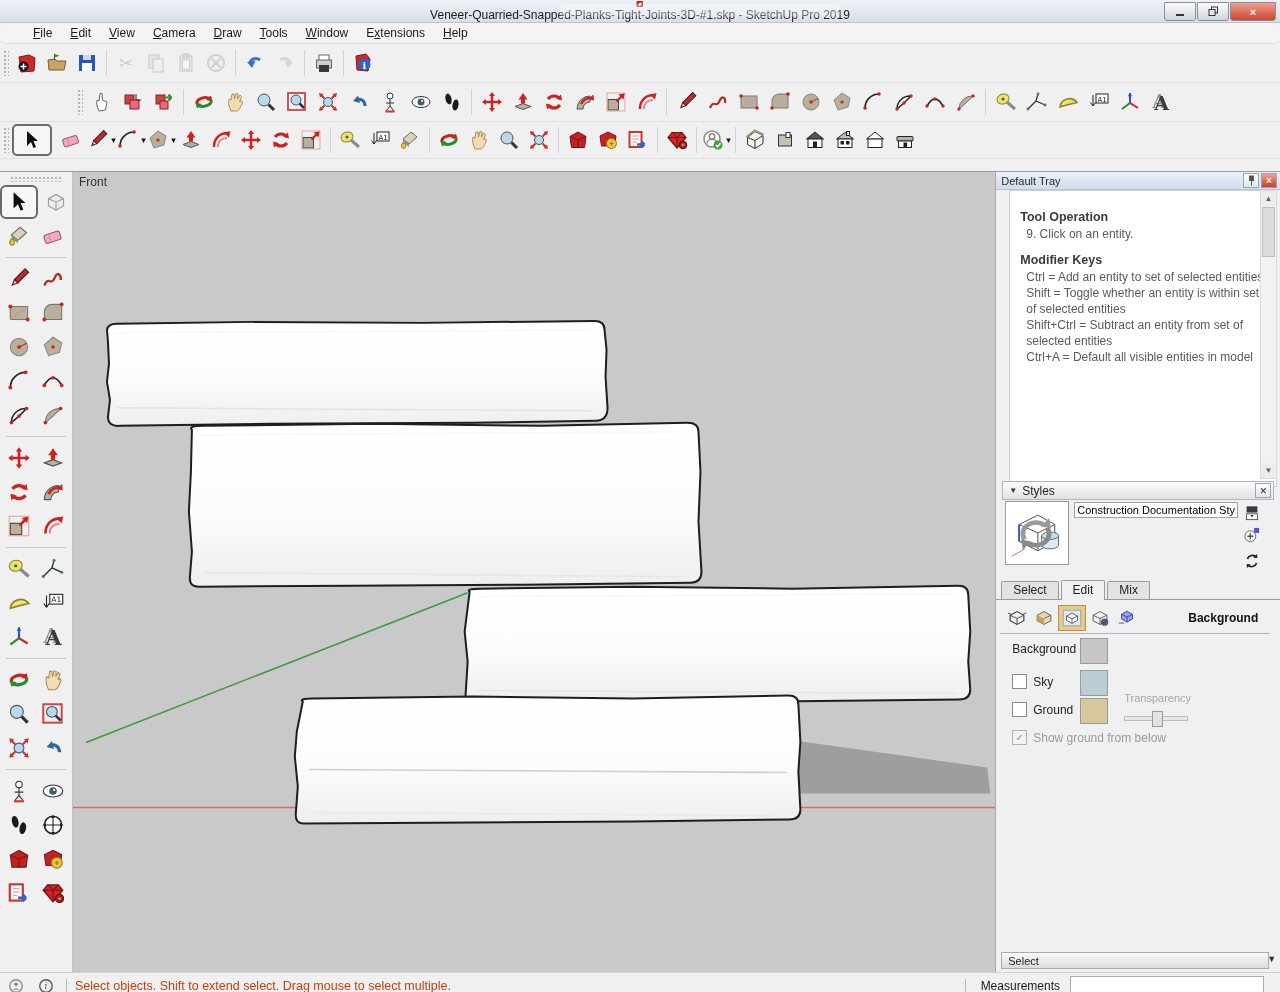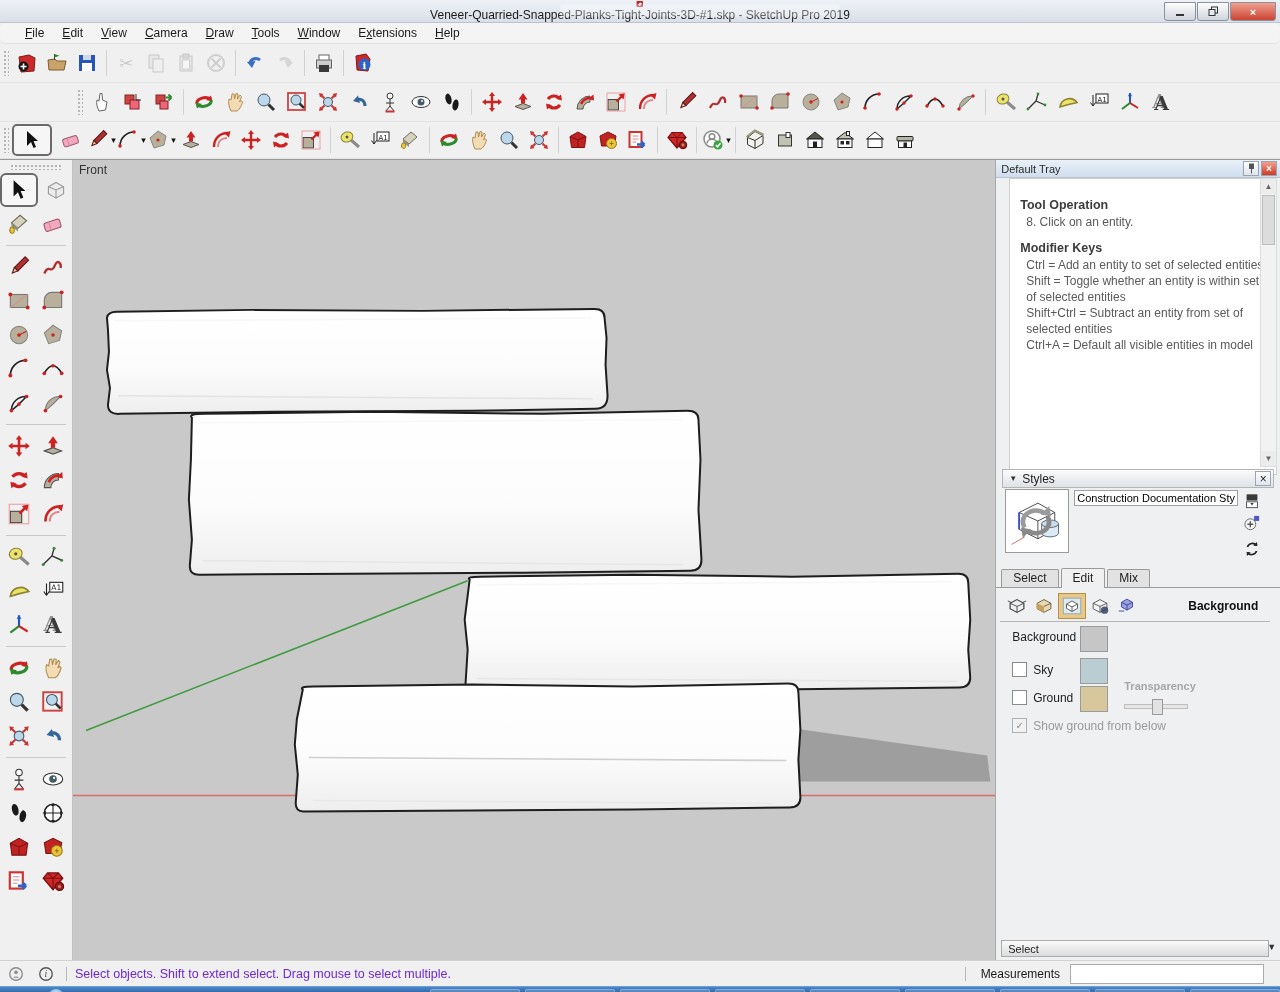--- a/index.html
+++ b/index.html
@@ -11,39 +11,39 @@
   #titlebar .appico{width:16px;height:16px;margin:0 5px 0 4px;}
   #titlebar .ttext{font-size:12px;color:#1a1a1a;white-space:nowrap;}
   #ghostwin{position:absolute;left:560px;top:4px;width:280px;height:13px;background:rgba(255,255,255,.35);
     border-radius:2px;filter:blur(1px);}
   #winbtns{position:absolute;right:4px;top:2px;display:flex;}
   .wbtn{width:30px;height:17px;display:flex;align-items:center;justify-content:center;
     background:linear-gradient(#fdfdfd,#cfd5dd);border:1px solid #8a919c;border-radius:0 0 3px 3px;
     margin-left:1px;font-size:11px;color:#222;}
   .wbtn.close{width:44px;background:linear-gradient(#f0a191,#cc4433);color:#fff;font-weight:bold;}
   
-  #menubar{height:20px;display:flex;align-items:center;background:#f4f4f4;border-bottom:1px solid #e0e0e0;padding-left:16px;border-radius:6px;}
+  #menubar{height:20px;display:flex;align-items:center;background:#f4f4f4;border-bottom:1px solid #e0e0e0;padding-left:24px;border-radius:6px;}
   .mitem{padding:2px 9px;color:#1a1a1a;}
   .mitem u{text-decoration:underline;}
   
   .toolbar{display:flex;align-items:center;background:#f0f0f0;border-bottom:1px solid #e2e2e2;}
   #tb1{height:38px;}
   #tb2{height:38px;padding-left:74px;}
   #tb3{height:36px;}
   .grip{width:6px;height:26px;margin:0 3px;
     background-image:radial-gradient(#b5b5b5 1px,transparent 1.2px);background-size:4px 4px;}
   .tsep{width:1px;height:26px;background:#d2d2d2;margin:0 4px;}
   .tbtn{width:30px;height:30px;display:flex;align-items:center;justify-content:center;flex:0 0 auto;position:relative;}
   .tbtn .ic{width:24px;height:24px;}
   .tbtn.disabled{opacity:.45;filter:grayscale(1);}
   .tbtn.active{border:2px solid #6a6a6a;border-radius:5px;background:#f6f6f6;width:36px;height:28px;margin-right:4px;}
   .tbtn .dd{font-size:9px;color:#111;margin-left:1px;}
   #tb2 .tbtn{width:31px;}
   
-  #main{display:flex;height:800px;border-top:1px solid #9a9a9a;}
+  #main{display:flex;height:800px;border-top:1px solid #9a9a9a;margin-top:12px;}
   #lefttb{width:72px;background:#f0f0f0;border-right:1px solid #c2c2c2;padding-top:2px;}
   #lefttb .hgrip{height:6px;margin:2px 10px 3px 10px;
     background-image:radial-gradient(#b5b5b5 1px,transparent 1.2px);background-size:4px 4px;}
   .lrow{display:flex;justify-content:center;gap:2px;height:34px;align-items:center;}
   .lhr{height:1px;background:#c8c8c8;margin:4px 6px;}
   .lrow .tbtn{width:32px;height:32px;}
   .lrow .tbtn .ic{width:26px;height:26px;}
   .lrow .tbtn.active{border:2px solid #6a6a6a;border-radius:6px;background:#f7f7f7;width:34px;height:30px;margin:0;}
   
   #canvas{position:relative;width:923px;height:800px;background:#c9c9c9;overflow:hidden;}
@@ -91,33 +91,33 @@
   .eicon.active{background:#e8c88a;border:1px solid #b89046;}
   .eicon .ic{width:22px;height:22px;}
   #editrow .lbl{flex:1;text-align:right;font-weight:bold;color:#111;font-size:12px;padding-right:14px;}
   #edithr{position:absolute;left:4px;top:461px;width:270px;height:1px;background:#b5b5b5;}
   .frow{position:absolute;left:16px;display:flex;align-items:center;color:#222;}
   .swatch{position:absolute;left:84px;width:26px;height:24px;border:1px solid #9a9a9a;}
   .cbx{width:13px;height:13px;border:1px solid #8a8a8a;background:#fff;display:inline-flex;
     align-items:center;justify-content:center;font-size:10px;color:#888;margin-right:6px;}
   .cbx.checked{color:#8a8a8a;}
   .cbx.dis{border-color:#b0b0b0;background:#f2f2f2;}
-  #translbl{position:absolute;left:128px;top:520px;color:#a6a6a6;font-size:11px;font-weight:bold;}
+  #translbl{position:absolute;left:128px;top:520px;color:#a6a6a6;font-size:11px;}
   #slider{position:absolute;left:128px;top:544px;width:62px;height:3px;background:#e6e6e6;border:1px solid #bdbdbd;}
   #sliderthumb{position:absolute;left:27px;top:-6px;width:9px;height:14px;background:#e2e2e2;border:1px solid #9a9a9a;}
   #showground{color:#9a9a9a;}
   #selectbar{position:absolute;left:5px;top:780px;width:260px;height:15px;
     background:linear-gradient(#fafafa,#dcdcdc);border:1px solid #ababab;display:flex;align-items:center;
     padding-left:6px;color:#222;font-size:11px;}
   #selectbar-arrow{position:absolute;left:271px;top:782px;font-size:9px;color:#333;}
   
   #statusbar{height:25px;display:flex;align-items:center;background:#f0f0f0;border-top:1px solid #d2d2d2;padding-left:6px;}
   #statusbar .sic{width:20px;height:20px;margin-right:10px;}
   #statusbar .div{width:1px;height:14px;background:#b8b8b8;margin:0 8px 0 0;}
-  #statusmsg{color:#6d28d9;font-size:12.5px;}
+  #statusmsg{color:#c2410c;font-size:12.5px;}
   #statusbar .sp{flex:1;}
   #measlbl{color:#1a1a1a;margin:0 10px 0 7px;}
   #measbox{width:188px;height:16px;border:1px solid #ababab;background:#fff;margin-right:16px;}
   
   #taskbar{position:relative;height:12px;background:linear-gradient(#4a86c8,#1a4a8c);border-top:1px solid #6aa0d8;overflow:hidden;}
   #orb{position:absolute;left:48px;top:2px;width:16px;height:16px;border-radius:50%;
     background:radial-gradient(circle at 50% 30%,#d8eefc,#5aa0d8 60%,#1a5a9c);}
   .tkbtn{position:absolute;top:2px;width:88px;height:12px;border-radius:2px;
     background:rgba(255,255,255,.16);border:1px solid rgba(255,255,255,.25);}
 </style>
@@ -1209,21 +1209,21 @@
               <path d="M4.5 6 v4.5" stroke="#555"></path>
             </svg>
           </span>
         <span class="hbtn close">
             <span>×</span>
           </span>
       </div>
 
       <div id="instructor">
         <h4>Tool Operation</h4>
-        <p>8. Click on an entity.</p>
+        <p>9. Click on an entity.</p>
         <h4>Modifier Keys</h4>
         <p>Ctrl = Add an entity to set of selected entities</p>
         <p>Shift = Toggle whether an entity is within set of selected entities</p>
         <p>Shift+Ctrl = Subtract an entity from set of selected entities</p>
         <p>Ctrl+A = Default all visible entities in model</p>
       </div>
       <div class="vscroll">
         <div class="sbtn">▲</div>
         <div class="thumb"></div>
         <div class="sbtn dn">▼</div>

